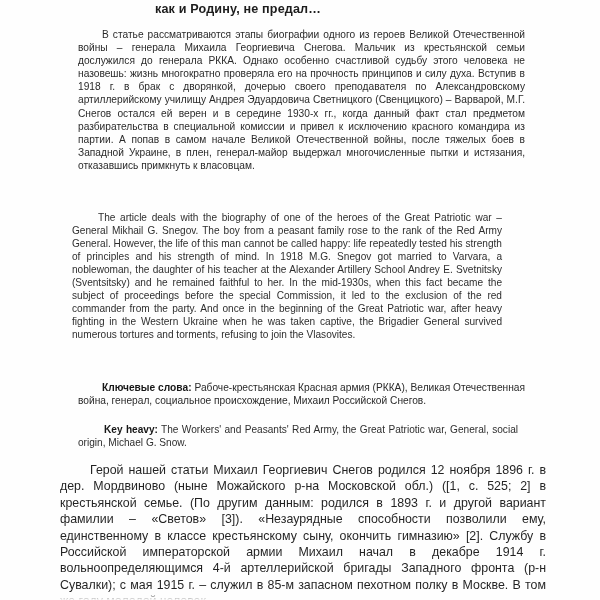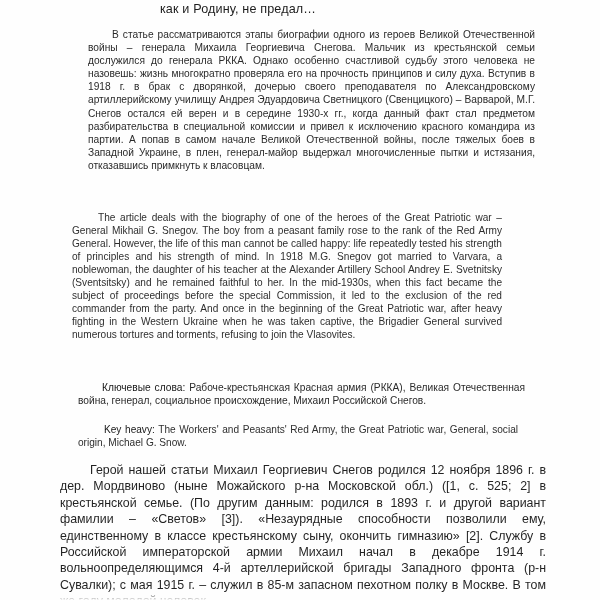--- a/index.html
+++ b/index.html
@@ -30,38 +30,37 @@
     inset: 0;
     filter: contrast(0.94) brightness(1.02) blur(0.18px);
   }
 
   .title-line {
     position: absolute;
     top: 2px;
     left: 0;
     width: 476px;
     text-align: center;
-    font-weight: normal;
+    font-weight: bold;
     font-size: 12.6px;
     letter-spacing: 0.15px;
     color: #161616;
   }
 
   
   .abstract-ru {
     position: absolute;
     top: 28px;
     left: 78px;
     width: 447px;
     font-size: 10.2px;
     line-height: 13.1px;
     text-align: justify;
     text-justify: inter-word;
     color: #242424;
-    margin-left: 10px;
   }
   .abstract-ru .indent {
     display: inline-block;
     width: 24px;
   }
 
   
   .abstract-en {
     position: absolute;
     top: 211px;
@@ -99,21 +98,21 @@
     width: 440px;
     font-size: 10.1px;
     line-height: 13.05px;
     text-align: justify;
     text-justify: inter-word;
     color: #282828;
   }
   .keywords-en .indent { display: inline-block; width: 26px; }
 
   .kw-label {
-    font-weight: normal;
+    font-weight: bold;
     color: #101010;
   }
 
   
   .body-main {
     position: absolute;
     top: 462px;
     left: 60px;
     width: 486px;
     font-size: 12.4px;

